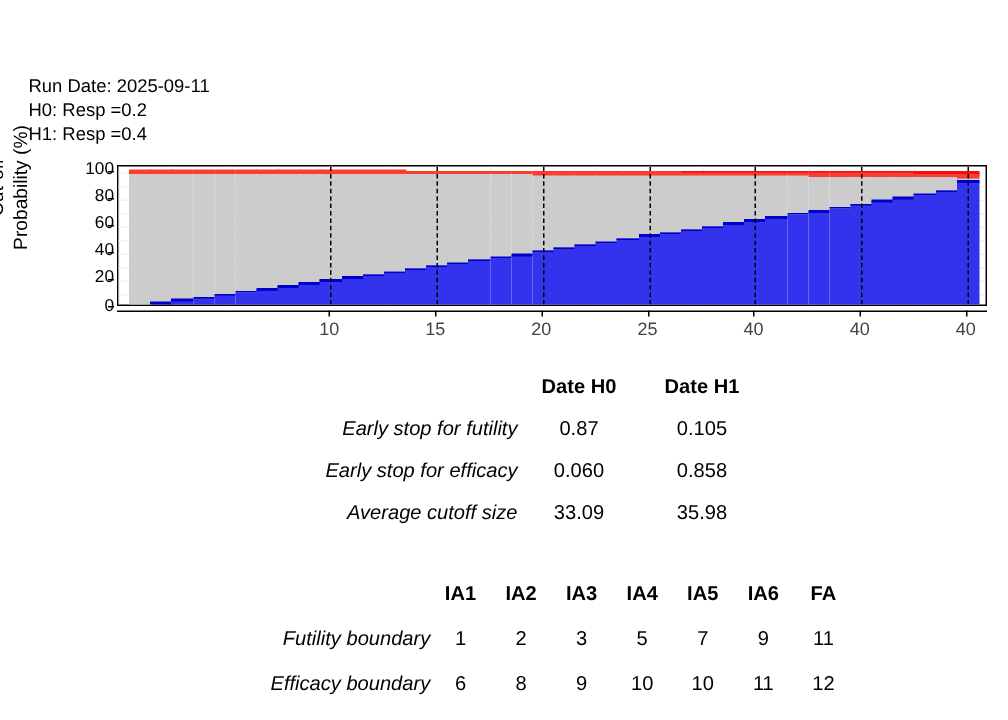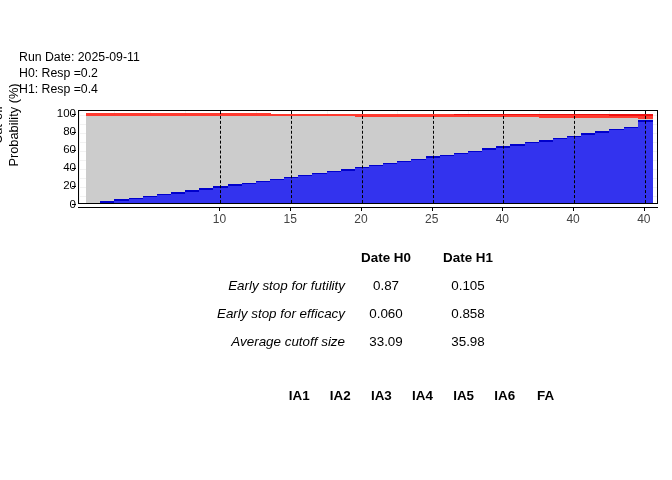--- a/index.html
+++ b/index.html
@@ -549,16 +549,38 @@
           <th class="colhead">IA2</th>
           <th class="colhead">IA3</th>
           <th class="colhead">IA4</th>
           <th class="colhead">IA5</th>
           <th class="colhead">IA6</th>
           <th class="colhead">FA</th>
           <th class="pad"></th>
         </tr>
     </thead>
     <tbody id="boundary-body">
+        <tr>
+          <td class="rowlabel">Futility boundary</td>
+          <td class="val">1</td>
+          <td class="val">2</td>
+          <td class="val">3</td>
+          <td class="val">5</td>
+          <td class="val">7</td>
+          <td class="val">9</td>
+          <td class="val">11</td>
+          <td class="pad"></td>
+        </tr>
+        <tr>
+          <td class="rowlabel">Efficacy boundary</td>
+          <td class="val">6</td>
+          <td class="val">8</td>
+          <td class="val">9</td>
+          <td class="val">10</td>
+          <td class="val">10</td>
+          <td class="val">11</td>
+          <td class="val">12</td>
+          <td class="pad"></td>
+        </tr>
       </tbody>
   </table>
 
 </div>
 
 </body></html>

